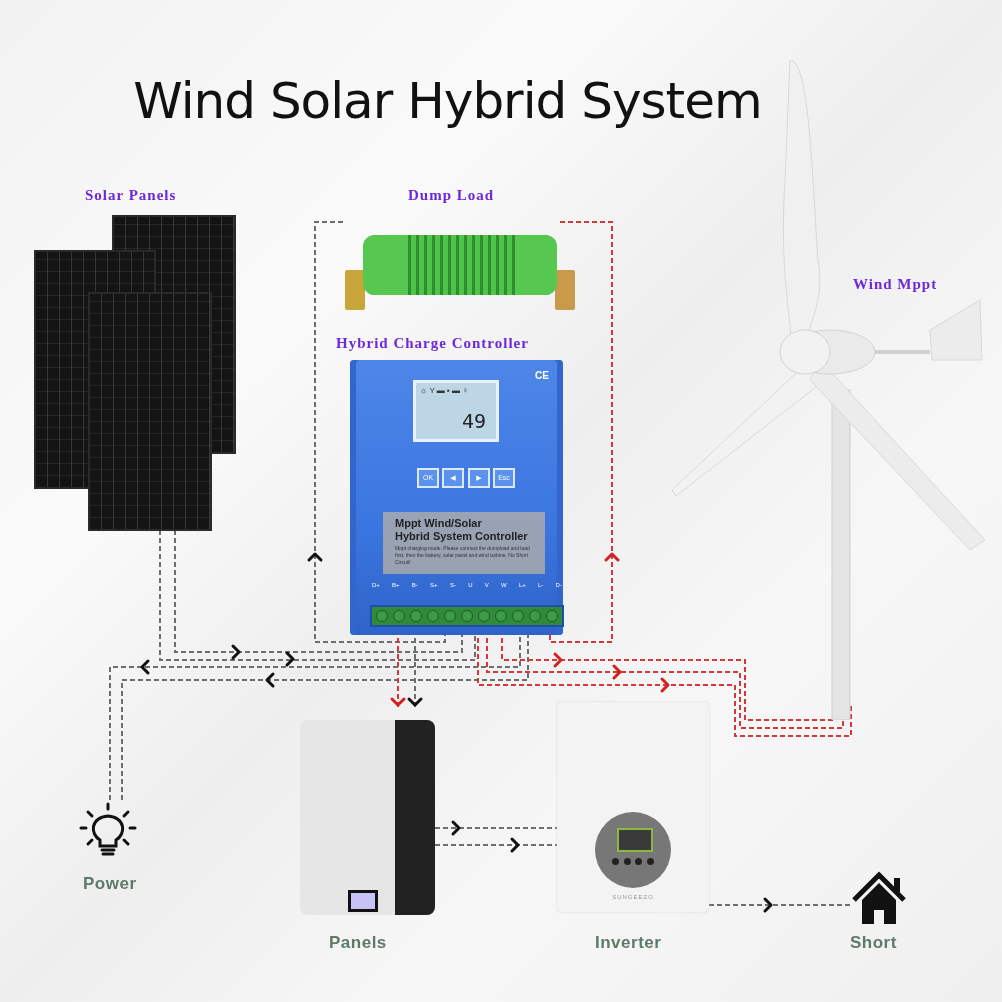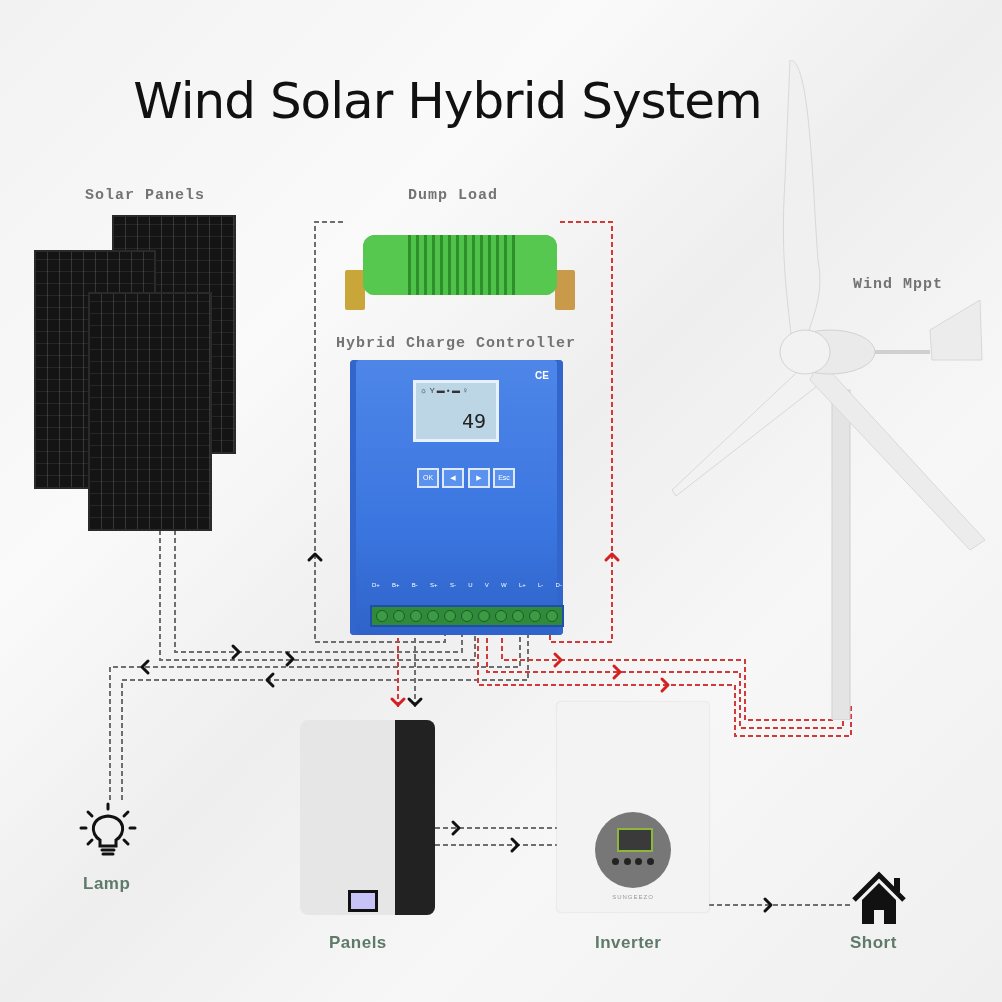--- a/index.html
+++ b/index.html
@@ -8,22 +8,22 @@
     background: linear-gradient(135deg, #f2f2f2 0%, #fafafa 30%, #eeeeee 50%, #f7f7f7 70%, #efefef 100%);
     font-family: "Liberation Sans", sans-serif;
   }
   .abs { position:absolute; }
   .title {
     left:0; width:895px; top:72px; text-align:center;
     font-family:"DejaVu Sans", sans-serif; font-size:50px; color:#111;
     letter-spacing:-1px; z-index:5;
   }
   .lbl {
-    font-family:Liberation Mono, monospace; font-weight:bold; font-size:15px;
-    color:#737373; letter-spacing:1px; white-space:nowrap; z-index:5;
+    font-family:Liberation Serif, serif; font-weight:bold; font-size:15px;
+    color:#6d28d9; letter-spacing:1px; white-space:nowrap; z-index:5;
   }
   .lbl-b { font-family:"Liberation Sans", sans-serif; font-weight:bold; font-size:17px; color:#5e7a68; letter-spacing:0.5px; }
   svg.wires { position:absolute; left:0; top:0; z-index:1; }
   .panel {
     background:#141414; border:2px solid #2a2a2a;
     background-image:
       repeating-linear-gradient(90deg, transparent 0 11px, rgba(120,120,120,0.35) 11px 12px),
       repeating-linear-gradient(0deg, transparent 0 11px, rgba(90,90,90,0.25) 11px 12px);
     z-index:2;
   }
@@ -49,21 +49,21 @@
 </style>
 </head>
 <body>
 
 <div class="abs title">Wind Solar Hybrid System</div>
 
 <div class="abs lbl" style="left:85px;top:187px;">Solar Panels</div>
 <div class="abs lbl" style="left:408px;top:187px;">Dump Load</div>
 <div class="abs lbl" style="left:336px;top:335px;">Hybrid Charge Controller</div>
 <div class="abs lbl" style="left:853px;top:276px;">Wind Mppt</div>
-<div class="abs lbl lbl-b" style="left:83px;top:874px;">Lamp</div>
+<div class="abs lbl lbl-b" style="left:83px;top:874px;">Power</div>
 <div class="abs lbl lbl-b" style="left:329px;top:933px;">Panels</div>
 <div class="abs lbl lbl-b" style="left:595px;top:933px;">Inverter</div>
 <div class="abs lbl lbl-b" style="left:850px;top:933px;">Short</div>
 
 <svg class="wires" width="1002" height="1002">
   <g fill="none" stroke="#6e6e6e" stroke-width="2" stroke-dasharray="5,3">
 
     <path d="M343,222 L315,222 L315,642 L445,642 L445,630"></path>
 
     <path d="M175,530 L175,652 L462,652 L462,630"></path>
@@ -127,20 +127,25 @@
 <div class="abs ctrl">
   <div class="abs" style="right:14px;top:10px;color:#fff;font-size:10px;font-weight:bold;">CE</div>
   <div class="abs lcd">
     <div class="abs" style="left:4px;top:3px;font-size:8px;color:#333;">☼ Y ▬ ▪ ▬ ♀</div>
     <div class="abs lcd-num">49</div>
   </div>
   <div class="abs btn" style="left:67px;top:108px;">OK</div>
   <div class="abs btn" style="left:92px;top:108px;">◀</div>
   <div class="abs btn" style="left:118px;top:108px;">▶</div>
   <div class="abs btn" style="left:143px;top:108px;">Esc</div>
+  <div class="abs sticker">
+    <div class="abs st1">Mppt Wind/Solar</div>
+    <div class="abs st2">Hybrid System Controller</div>
+    <div class="abs st3">Mppt charging mode. Please connect the dumpload and load first, then the battery, solar panel and wind turbine. No Short Circuit!</div>
+  </div>
   <div class="abs" style="left:22px;top:222px;width:190px;display:flex;justify-content:space-between;font-size:6px;color:#fff;">
     <span>D+</span>
     <span>B+</span>
     <span>B-</span>
     <span>S+</span>
     <span>S-</span>
     <span>U</span>
     <span>V</span>
     <span>W</span>
     <span>L+</span>

